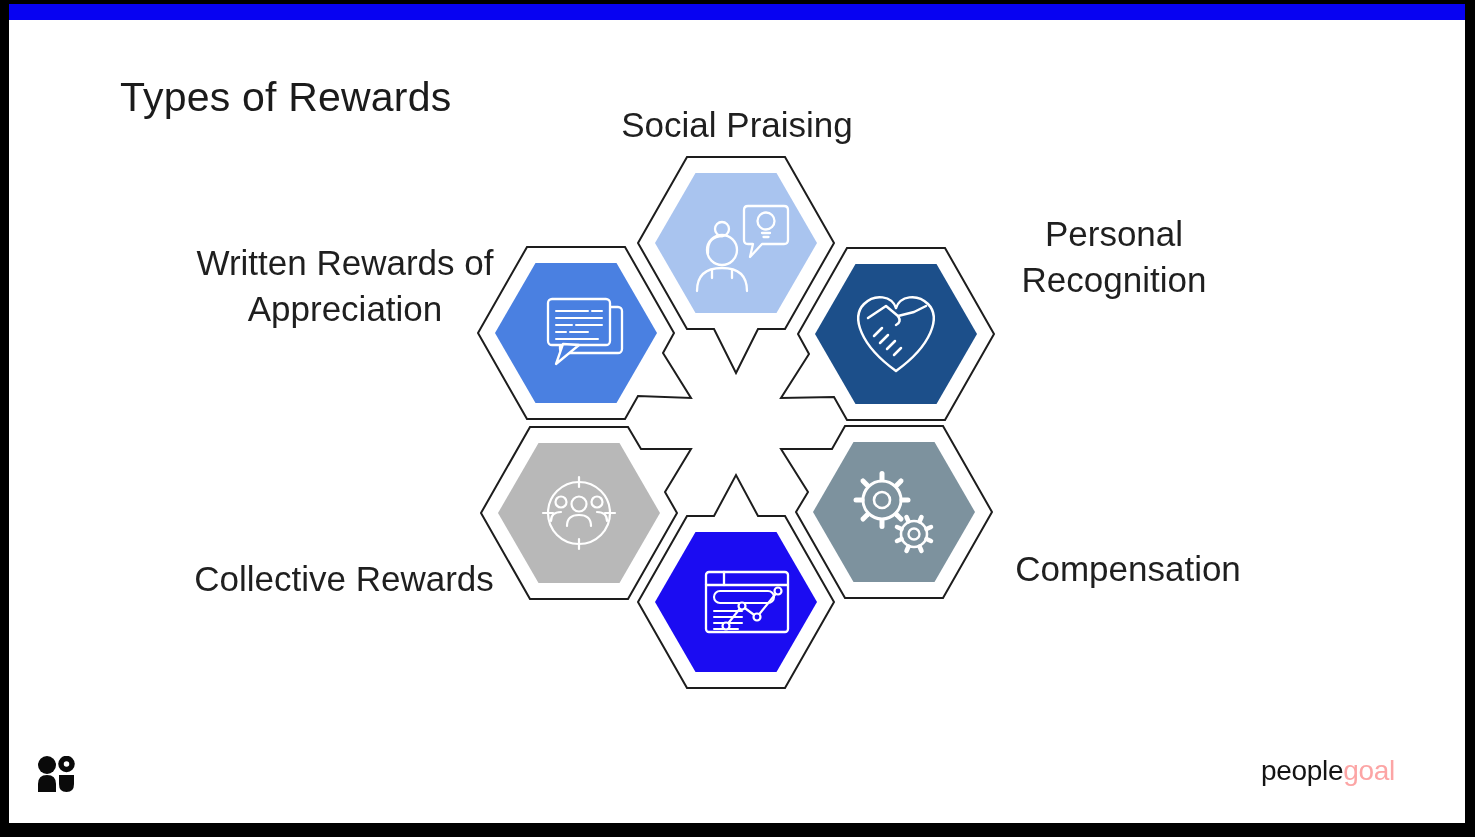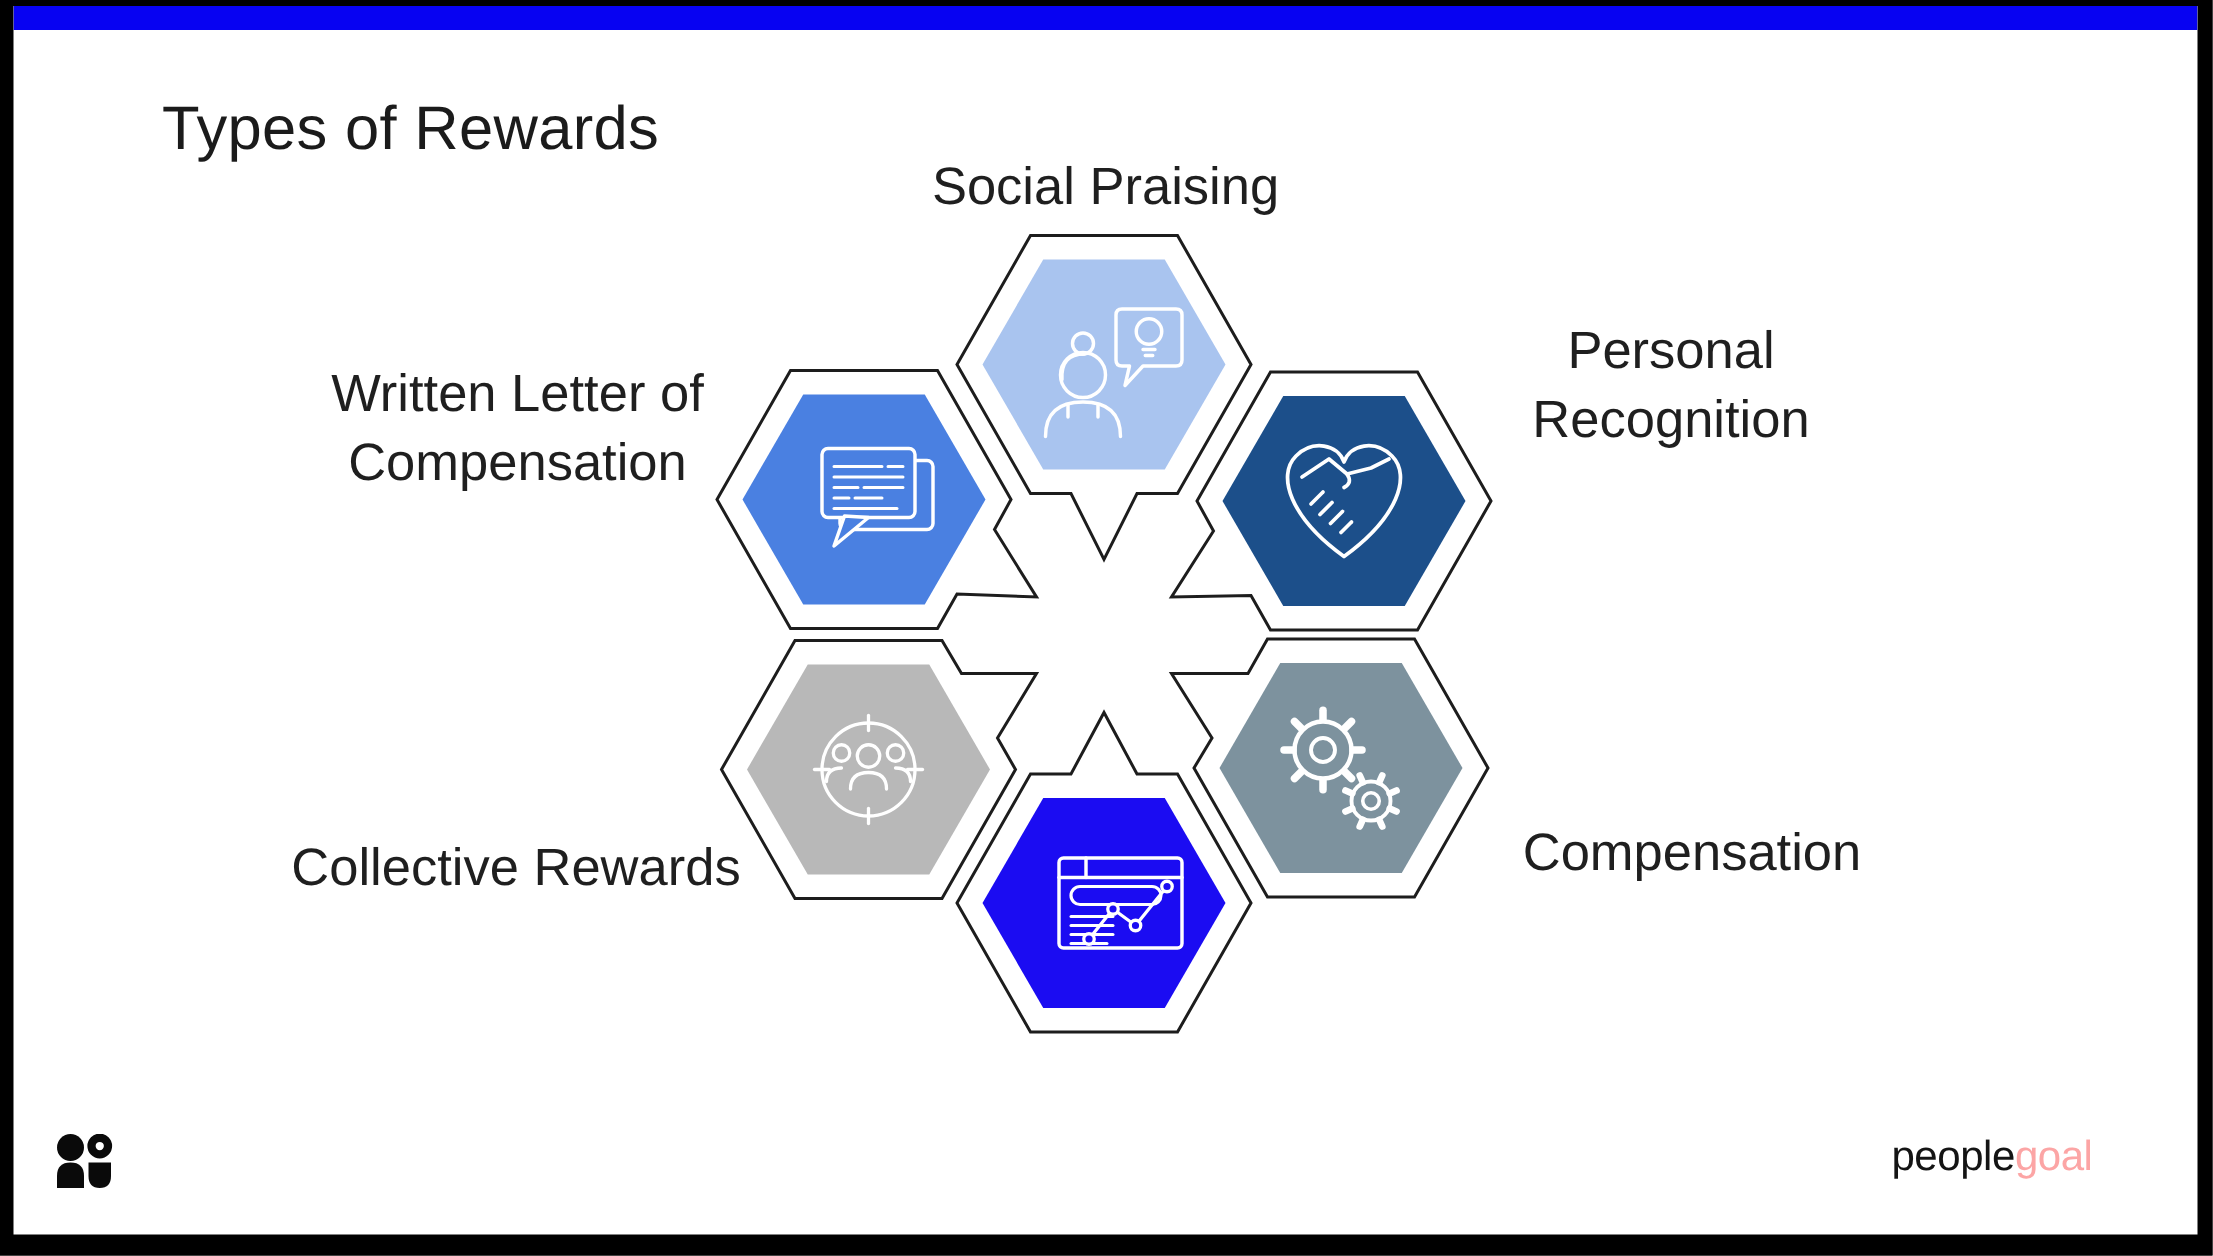--- a/index.html
+++ b/index.html
@@ -4,21 +4,21 @@
 <style>
   html,body{margin:0;padding:0;background:#222;}
   .page{
     position:relative;width:1475px;height:837px;background:#000;overflow:hidden;
     font-family:"Liberation Sans", sans-serif;
   }
   .slide{position:absolute;left:9px;right:10px;top:4px;bottom:14px;background:#ffffff;}
   .topbar{position:absolute;left:9px;right:10px;top:4px;height:16px;display:block;}
   .topbar svg{display:block;width:100%;height:100%;}
   .title{
-    position:absolute;left:108px;top:62px;margin:0;
+    position:absolute;left:108px;top:62px;margin:12px;
     font-size:41px;font-weight:400;color:#1b1b1b;letter-spacing:0.2px;white-space:nowrap;
   }
   .diagram{position:absolute;left:0;top:0;width:1475px;height:837px;}
   .hexlabel{
     position:absolute;transform:translateX(-50%);
     font-size:35px;color:#1f1f1f;text-align:center;line-height:1.3;
   }
   .nowrap{white-space:nowrap;}
   .label-social{left:737px;top:102px;}
   .label-written{left:345px;top:240px;width:300px;}
@@ -153,21 +153,21 @@
       <circle cx="579" cy="504" r="7.5"></circle>
       <path d="M567,526 Q567,515 579,515 Q591,515 591,526"></path>
       <circle cx="561" cy="502" r="5.5"></circle>
       <path d="M551,521 Q551,512 561,512"></path>
       <circle cx="597" cy="502" r="5.5"></circle>
       <path d="M607,521 Q607,512 597,512"></path>
     </g>
   </svg>
 
   <div class="hexlabel label-social nowrap">Social Praising</div>
-  <div class="hexlabel label-written">Written Letter of Compensation</div>
+  <div class="hexlabel label-written">Written Rewards of Appreciation</div>
   <div class="hexlabel label-personal">Personal Recognition</div>
   <div class="hexlabel label-collective nowrap">Collective Rewards</div>
   <div class="hexlabel label-compensation nowrap">Compensation</div>
 
   <svg class="footer-mark" viewBox="0 0 38 38">
     <circle cx="9" cy="9" r="9" fill="#0a0a0a"></circle>
     <circle cx="28.5" cy="8" r="5.5" fill="none" stroke="#0a0a0a" stroke-width="5.5"></circle>
     <path d="M0,36 V28 Q0,19 9,19 Q18,19 18,28 V36 Z" fill="#0a0a0a"></path>
     <path d="M21,19 H36 V28 Q36,36 28.5,36 Q21,36 21,28 Z" fill="#0a0a0a"></path>
   </svg>

